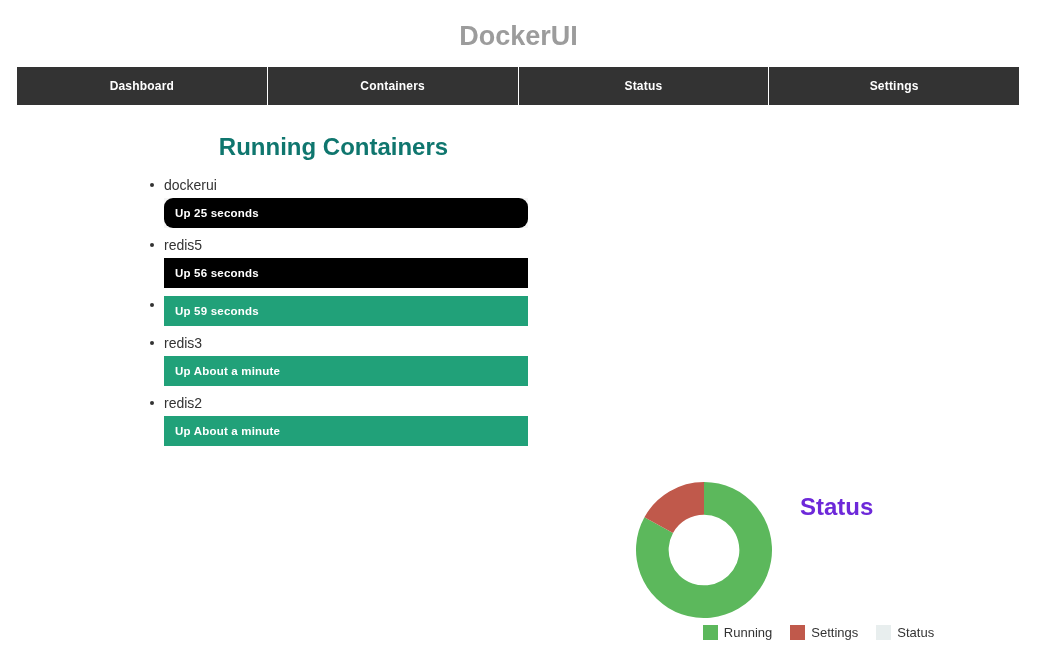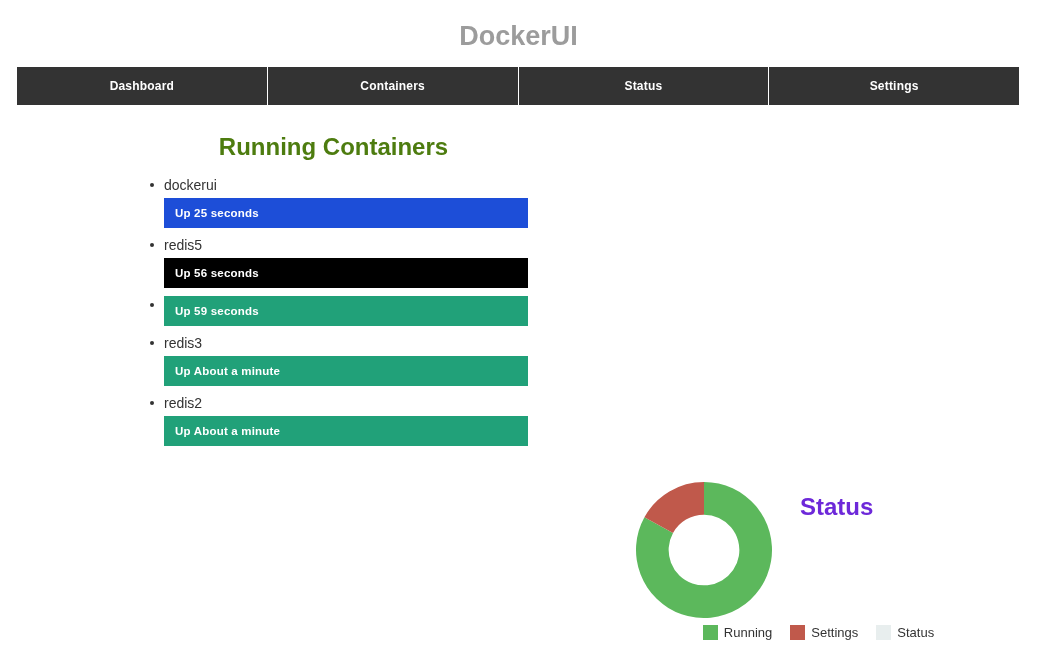--- a/index.html
+++ b/index.html
@@ -64,21 +64,21 @@
   #containers-panel {
     position: absolute;
     left: 0px;
     top: 132px;
     width: 667px;
   }
   #containers-heading {
     text-align: center;
     font-size: 24px;
     font-weight: bold;
-    color: #4d7c0f;
+    color: #0f766e;
     line-height: 30px;
     margin: 0 0 14px 0;
     padding-left: 0px;
   }
   #container-list {
     list-style: none;
     margin: 0;
     padding: 0;
   }
   .container-item {
@@ -190,21 +190,21 @@
   <div class="nav-tab">Settings</div>
 </nav>
 
 <section id="containers-panel">
   <h2 id="containers-heading">Running Containers</h2>
   <ul id="container-list">
       <li class="container-item">
         <span class="container-bullet"></span>
         <span class="container-name">dockerui</span>
         <div class="progress-track" style="background: rgb(245, 245, 245);">
-          <div class="progress-fill" style="background: #1d4ed8; width: 100%;">Up 25 seconds</div>
+          <div class="progress-fill" style="background: #000000; width: 100%; border-radius: 9px;">Up 25 seconds</div>
         </div>
       </li>
       <li class="container-item">
         <span class="container-bullet"></span>
         <span class="container-name">redis5</span>
         <div class="progress-track" style="background: rgb(245, 245, 245);">
           <div class="progress-fill" style="background: #000000; width: 100%;">Up 56 seconds</div>
         </div>
       </li>
       <li class="container-item">

